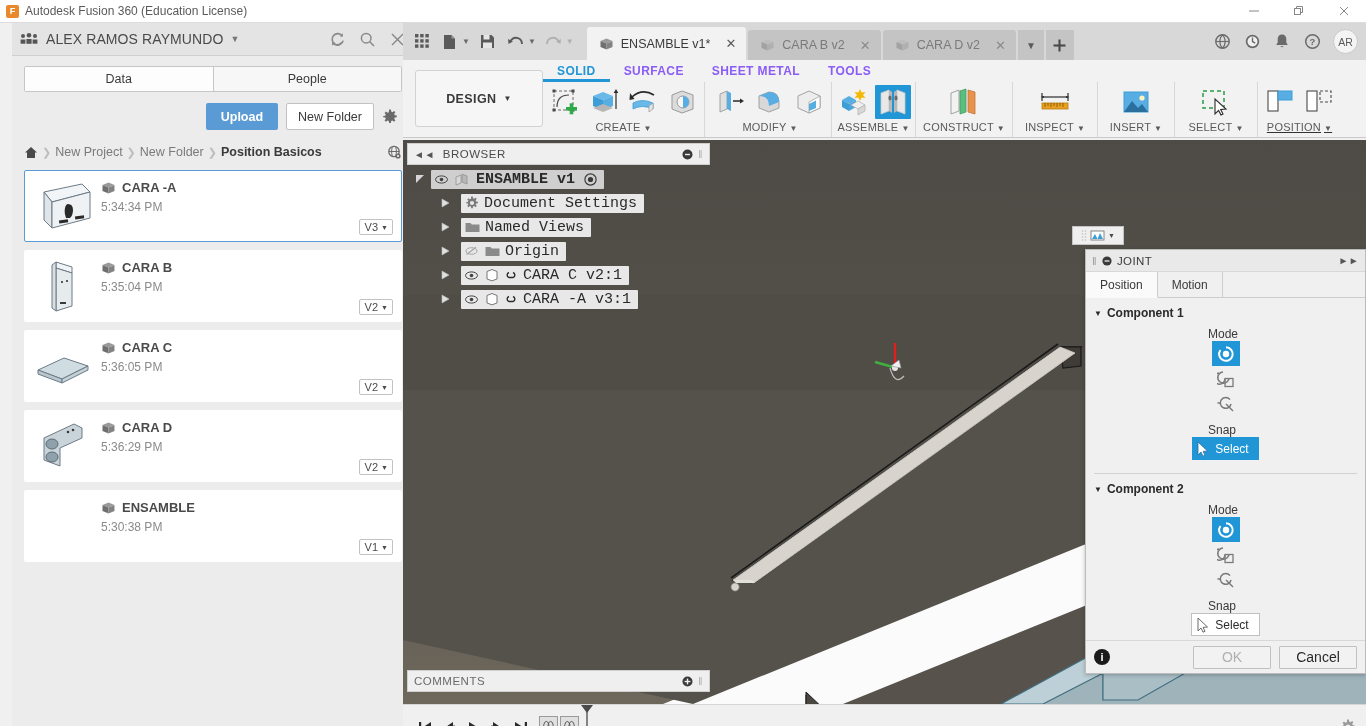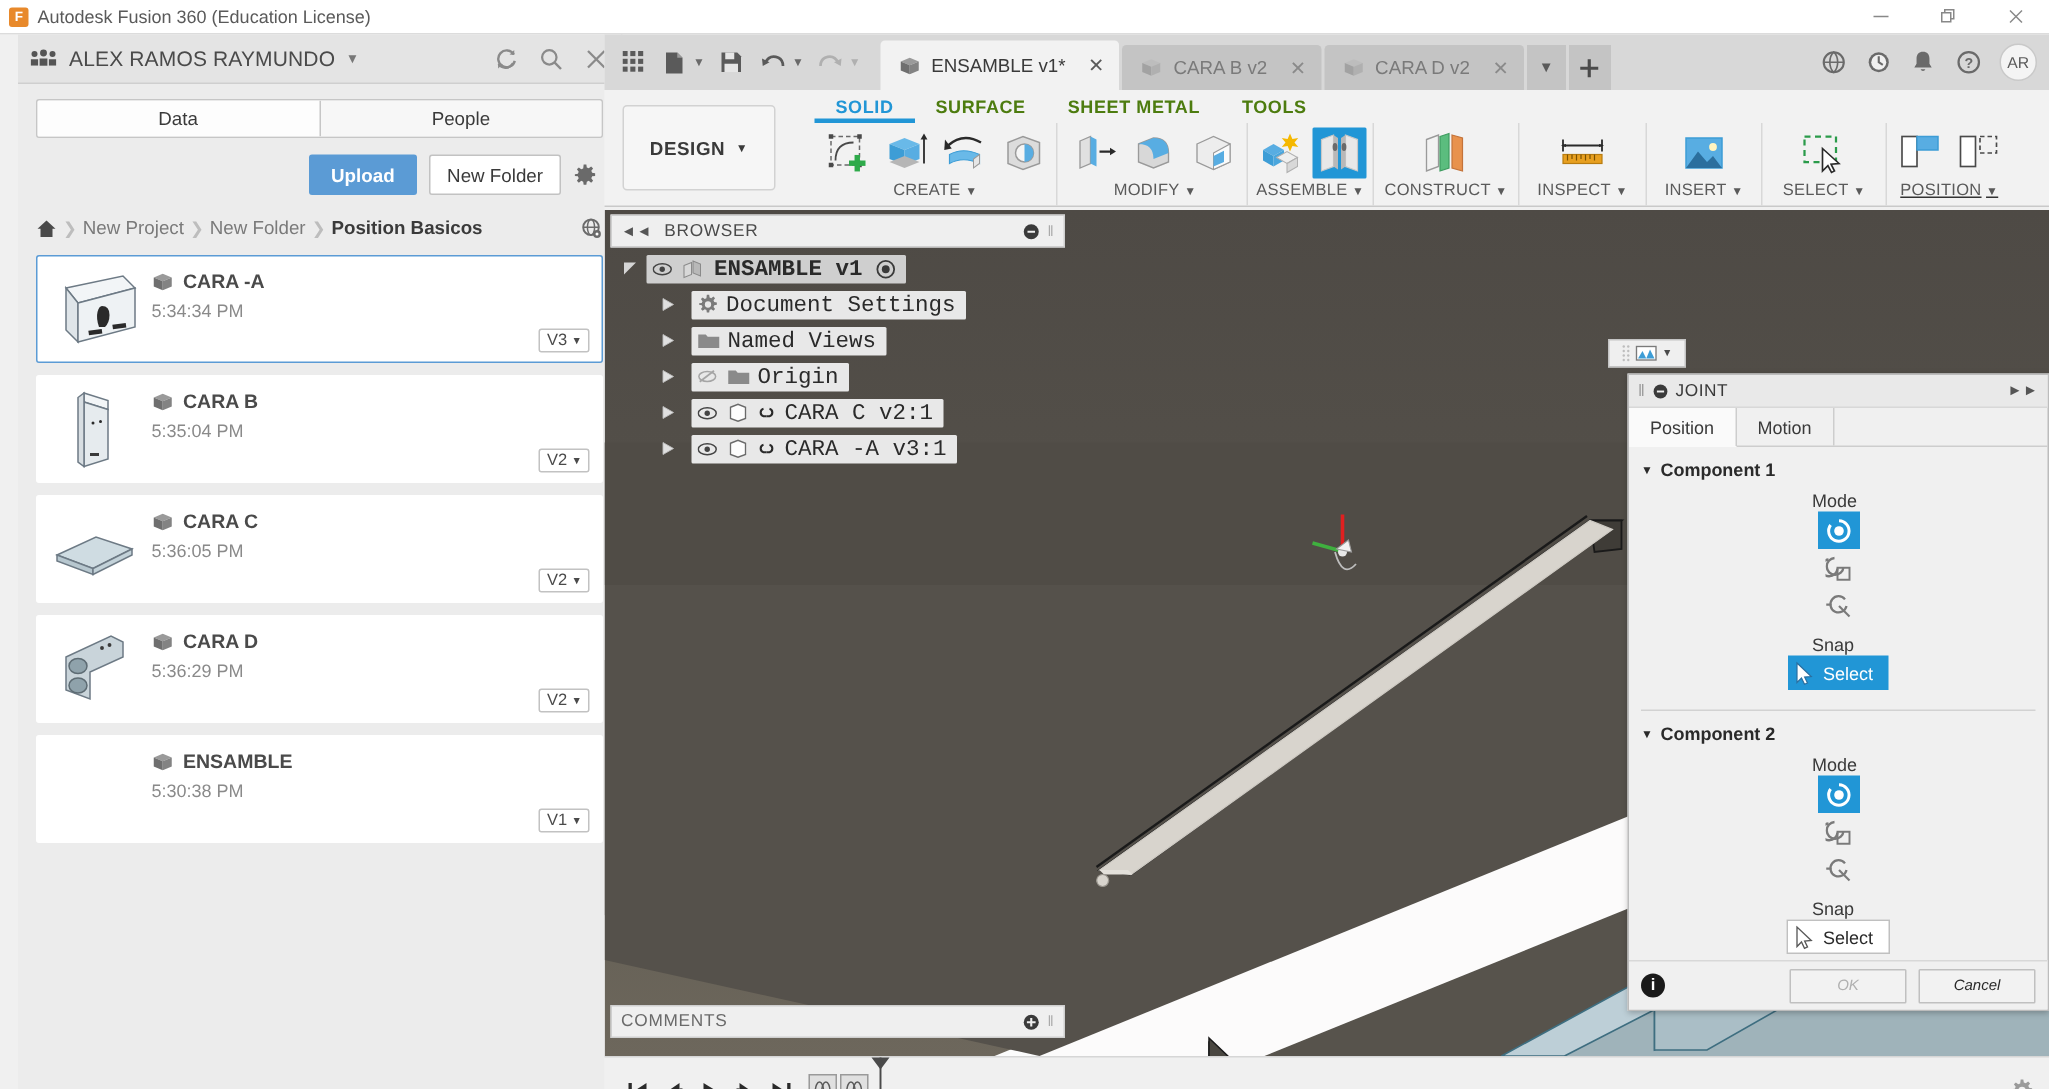--- a/index.html
+++ b/index.html
@@ -115,27 +115,27 @@
   .tr-btn { width:30px; height:37px; display:flex; align-items:center; justify-content:center; color:#6a6a6a; cursor:pointer; }
   .avatar {
     width:25px; height:25px; border-radius:50%; background:#f4f4f4; border:1px solid #c9c9c9;
     display:flex; align-items:center; justify-content:center; font-size:10.5px; color:#5a5a5a;
     margin-left:6px;
   }
 
   
   .ribbon { height:78px; background:#f2f2f2; border-bottom:1px solid #c9c9c9; display:flex; position:relative; }
   .design-box {
-    width:102px; margin:10px 8px 10px 12px; border:1px solid #d2d2d2; background:#f6f6f6;
+    width:128px; margin:10px 8px 10px 12px; border:1px solid #d2d2d2; background:#f6f6f6;
     border-radius:3px; display:flex; align-items:center; justify-content:center;
     font-size:12.5px; font-weight:bold; color:#3a3a3a; letter-spacing:.4px; cursor:pointer;
   }
   .wsrow { position:absolute; left:140px; top:0; height:22px; display:flex; align-items:center; }
   .ws {
-    font-size:12px; font-weight:bold; letter-spacing:.4px; color:#4d7c0f; padding:0 14px;
+    font-size:12px; font-weight:bold; letter-spacing:.4px; color:#8b5cf6; padding:0 14px;
     height:22px; line-height:22px; cursor:pointer;
   }
   .ws.active { color:#2196d6; border-bottom:3px solid #2196d6; }
   .panels { position:absolute; left:140px; top:22px; right:0; bottom:0; display:flex; }
   .panel { display:flex; flex-direction:column; border-right:1px solid #d8d8d8; padding:0 4px; }
   .panel:last-child { border-right:none;text-decoration:underline; }
   .panel-icons { display:flex; align-items:flex-start; gap:3px; padding-top:3px; height:38px; }
   .panel-label {
     text-align:center; font-size:11px; color:#5a5a5a; margin-top:1px; letter-spacing:.2px; cursor:pointer;
   }
@@ -199,21 +199,21 @@
   .snap-btn.idle { background:#fff; border:1px solid #c0c0c0; color:#2a2a2a; }
   .jt-div { height:1px; background:#d2d2d2; margin:9px 8px 0 8px; }
   .jt-foot {
     height:33px; display:flex; align-items:center; padding:0 8px; gap:8px;
     border-top:1px solid #d8d8d8; background:#f0f0f0;
   }
   .jt-info { width:16px; height:16px; border-radius:50%; background:#1a1a1a; color:#fff;
     font-size:11px; font-weight:bold; display:flex; align-items:center; justify-content:center; }
   .jt-ok, .jt-cancel {
     height:23px; min-width:78px; border:1px solid #c0c0c0; background:#f2f2f2;
-    font-size:10px; display:flex; align-items:center; justify-content:center; border-radius:1px;font-style:italic;
+    font-size:14px; display:flex; align-items:center; justify-content:center; border-radius:1px;
   }
   .jt-ok { margin-left:auto; color:#b0b0b0; }
   .jt-cancel { color:#2a2a2a; cursor:pointer; }
 
   
   .vp-tooltip {
     position:absolute; left:908px; top:375px; background:#e8e8e8; border:1px solid #aaa;
     font-size:11.5px; color:#1a1a1a; padding:1px 4px; white-space:nowrap;
   }
 

